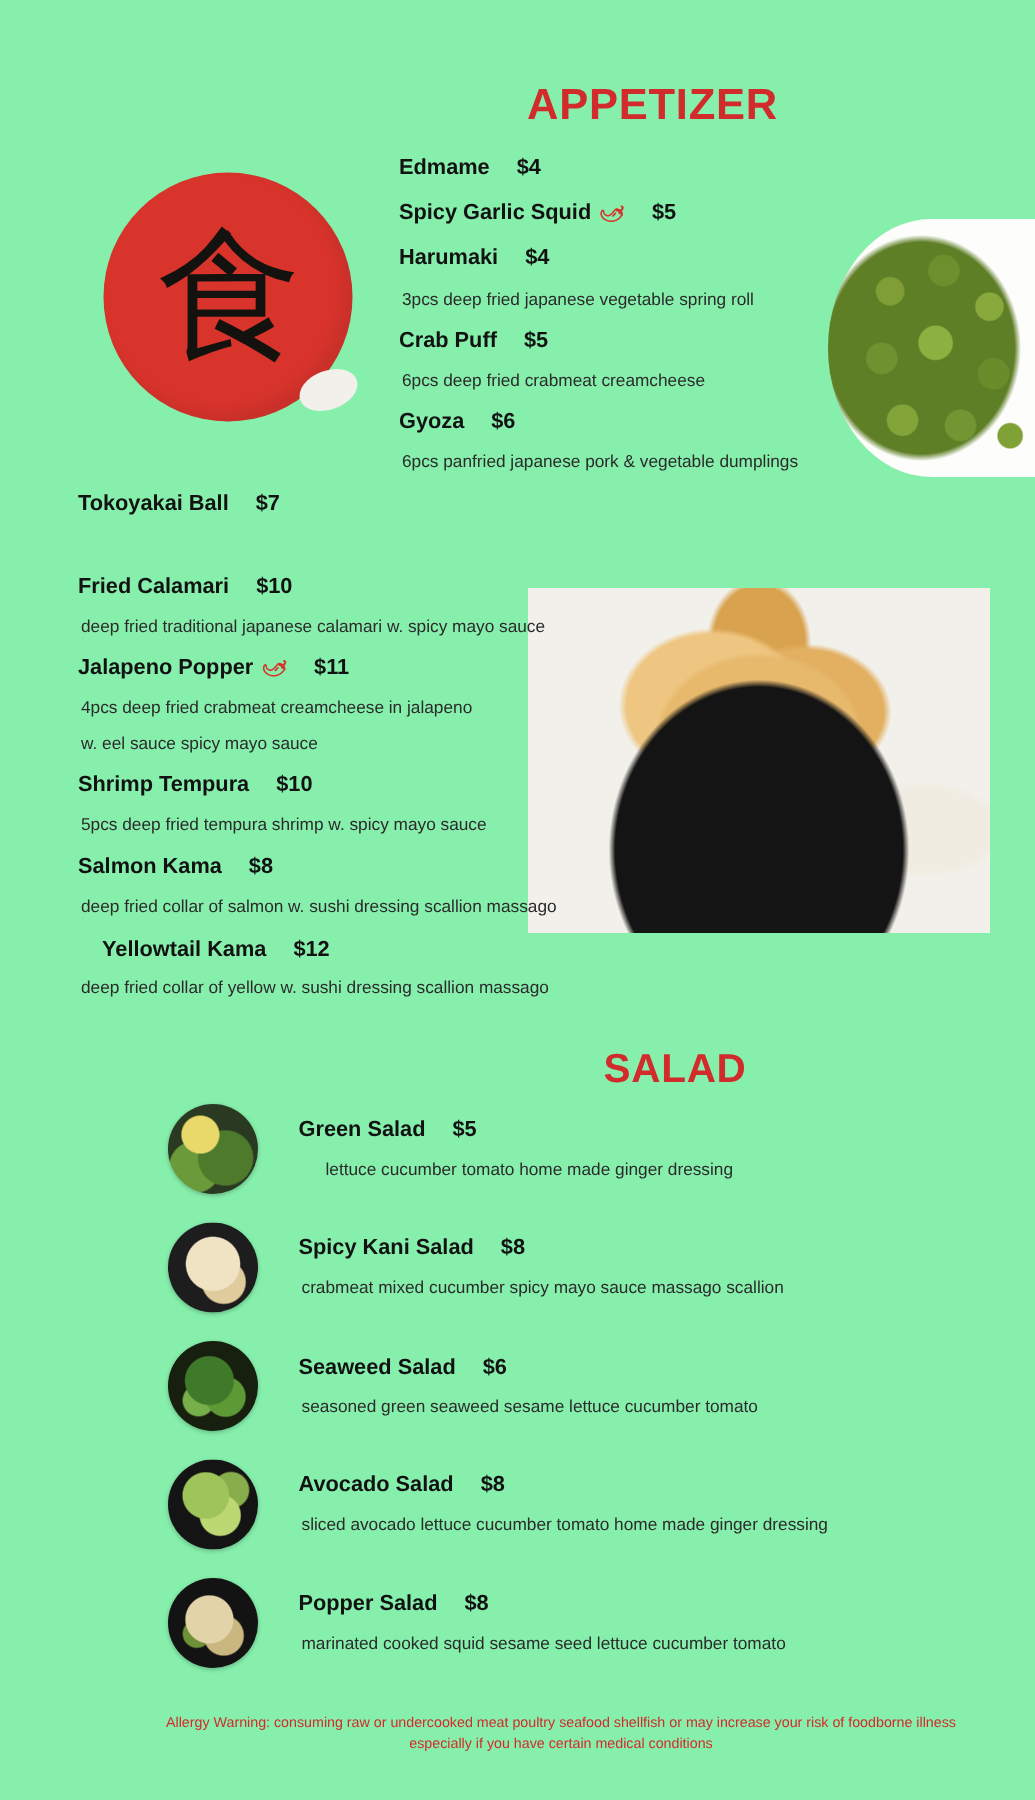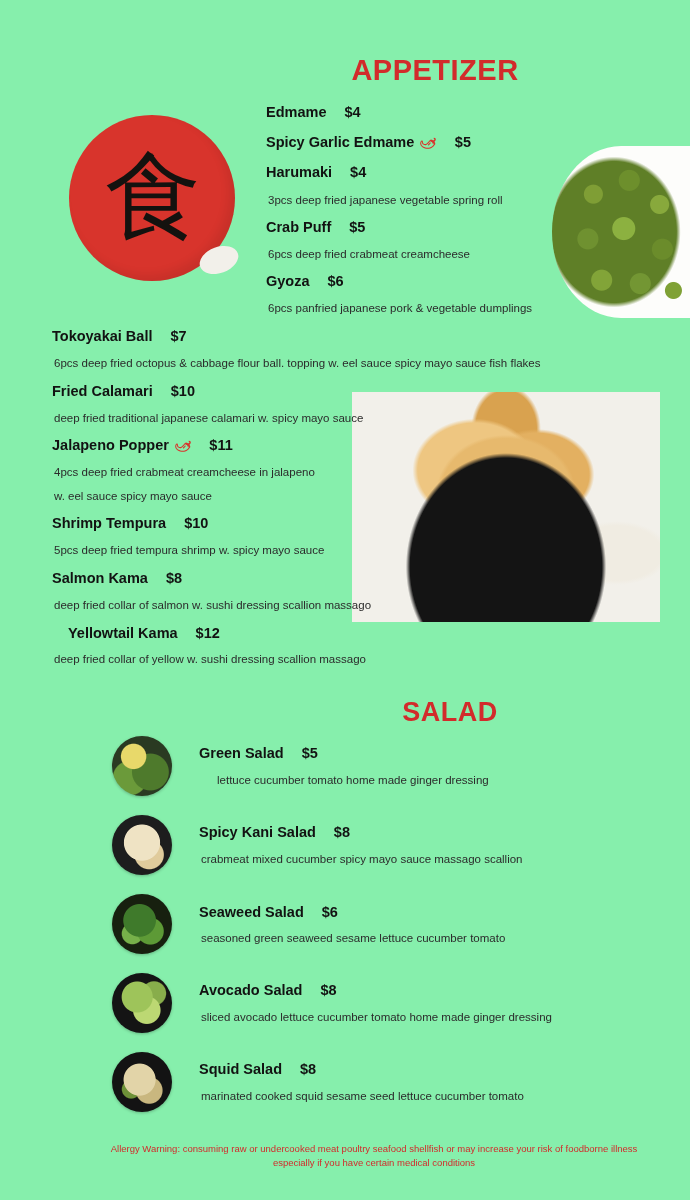--- a/index.html
+++ b/index.html
@@ -193,42 +193,41 @@
   <div class="salad-bowl" id="kani-salad-photo"></div>
   <div class="salad-bowl" id="seaweed-salad-photo"></div>
   <div class="salad-bowl" id="avocado-salad-photo"></div>
   <div class="salad-bowl" id="squid-salad-photo"></div>
 
   <div class="item-name" style="left:266px; top:104px;">
     <span>Edmame</span><span class="item-price">$4</span>
   </div>
 
   <div class="item-name" style="left:266px; top:134px;">
-    <span>Spicy Garlic Edmame</span><span class="chili">🌶</span><span class="item-price">$5</span>
+    <span>Spicy Garlic Squid</span><span class="chili">🌶</span><span class="item-price">$5</span>
   </div>
 
   <div class="item-name" style="left:266px; top:164px;">
     <span>Harumaki</span><span class="item-price">$4</span>
   </div>
   <div class="item-desc" style="left:268px; top:194px;">3pcs deep fried japanese vegetable spring roll</div>
 
   <div class="item-name" style="left:266px; top:219px;">
     <span>Crab Puff</span><span class="item-price">$5</span>
   </div>
   <div class="item-desc" style="left:268px; top:248px;">6pcs deep fried  crabmeat creamcheese</div>
 
   <div class="item-name" style="left:266px; top:273px;">
     <span>Gyoza</span><span class="item-price">$6</span>
   </div>
   <div class="item-desc" style="left:268px; top:302px;">6pcs panfried japanese pork &amp; vegetable dumplings</div>
 
   <div class="item-name" style="left:52px; top:328px;">
     <span>Tokoyakai Ball</span><span class="item-price">$7</span>
   </div>
-  <div class="item-desc" style="left:54px; top:357px;">6pcs deep fried octopus &amp; cabbage flour ball. topping w. eel sauce spicy mayo sauce fish flakes</div>
 
   <div class="item-name" style="left:52px; top:383px;">
     <span>Fried Calamari</span><span class="item-price">$10</span>
   </div>
   <div class="item-desc" style="left:54px; top:412px;">deep fried traditional japanese calamari w. spicy mayo sauce</div>
 
   <div class="item-name" style="left:52px; top:437px;">
     <span>Jalapeno Popper</span><span class="chili">🌶</span><span class="item-price">$11</span>
   </div>
   <div class="item-desc" style="left:54px; top:466px;">4pcs deep fried crabmeat creamcheese in jalapeno</div>
@@ -263,21 +262,21 @@
     <span>Seaweed Salad</span><span class="item-price">$6</span>
   </div>
   <div class="item-desc" style="left:201px; top:932px;">seasoned green seaweed sesame lettuce cucumber tomato</div>
 
   <div class="item-name" style="left:199px; top:982px;">
     <span>Avocado Salad</span><span class="item-price">$8</span>
   </div>
   <div class="item-desc" style="left:201px; top:1011px;">sliced avocado lettuce cucumber tomato home made ginger dressing</div>
 
   <div class="item-name" style="left:199px; top:1061px;">
-    <span>Squid Salad</span><span class="item-price">$8</span>
+    <span>Popper Salad</span><span class="item-price">$8</span>
   </div>
   <div class="item-desc" style="left:201px; top:1090px;">marinated cooked squid sesame seed lettuce cucumber tomato</div>
 
   <div id="allergy-warning">
     <div>Allergy Warning: consuming raw or undercooked meat poultry seafood shellfish or may increase your risk of foodborne illness</div>
     <div>especially if you have certain medical conditions</div>
   </div>
 
 </div>
 

